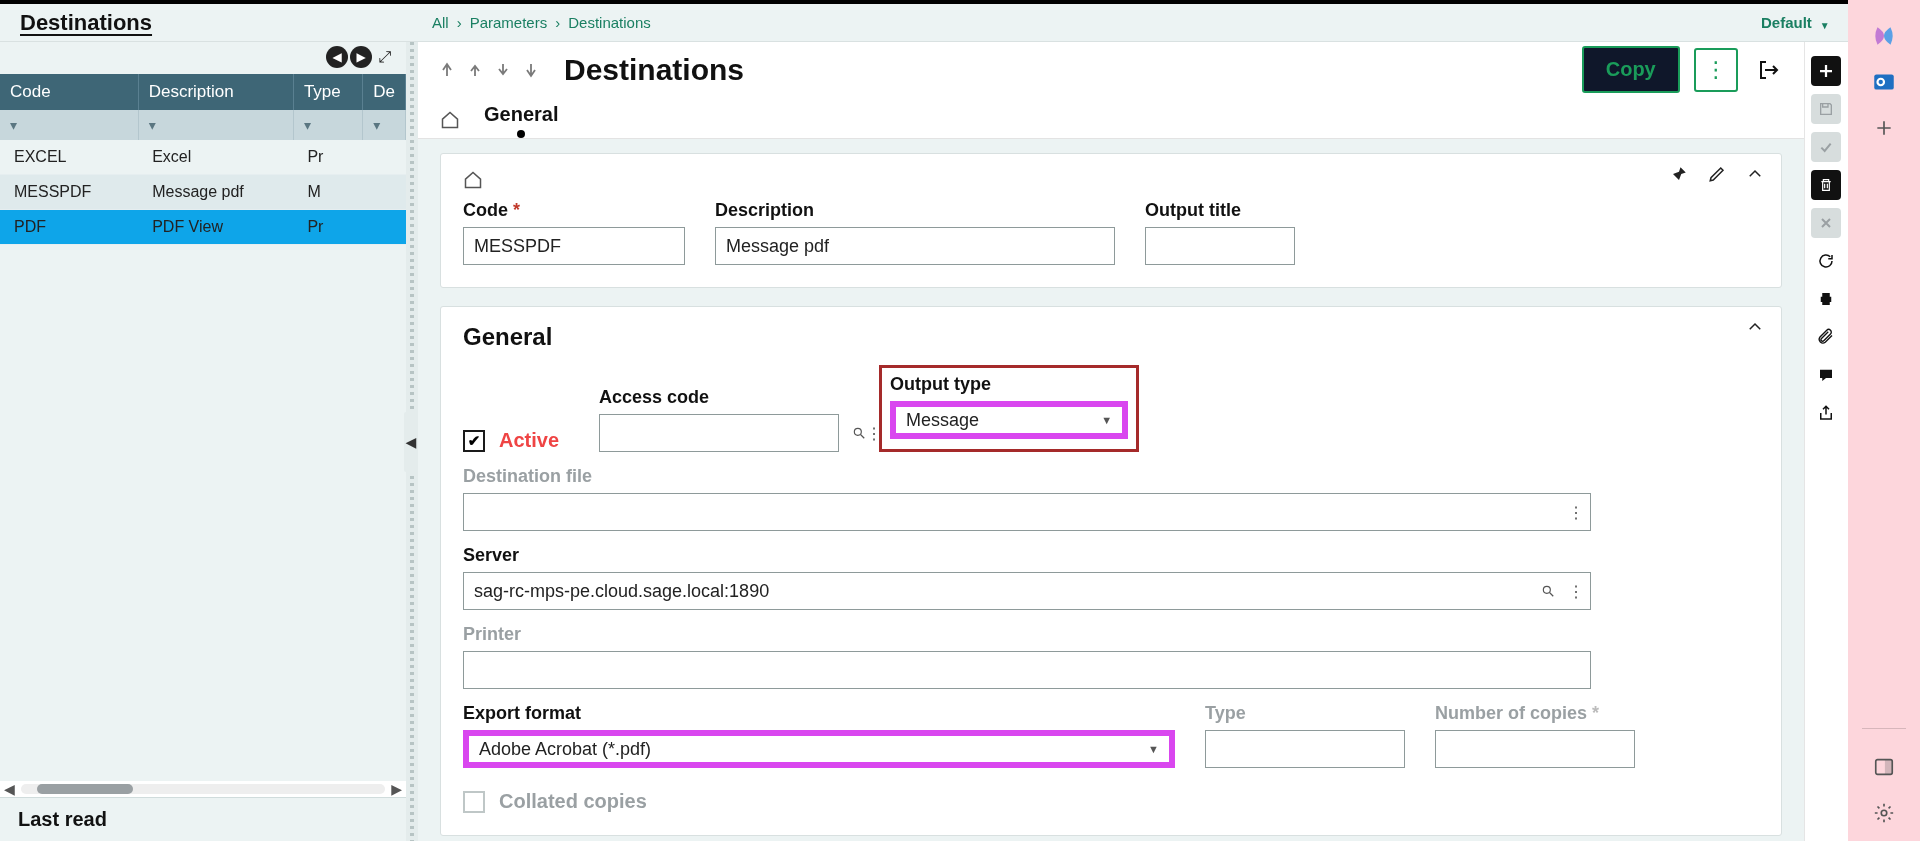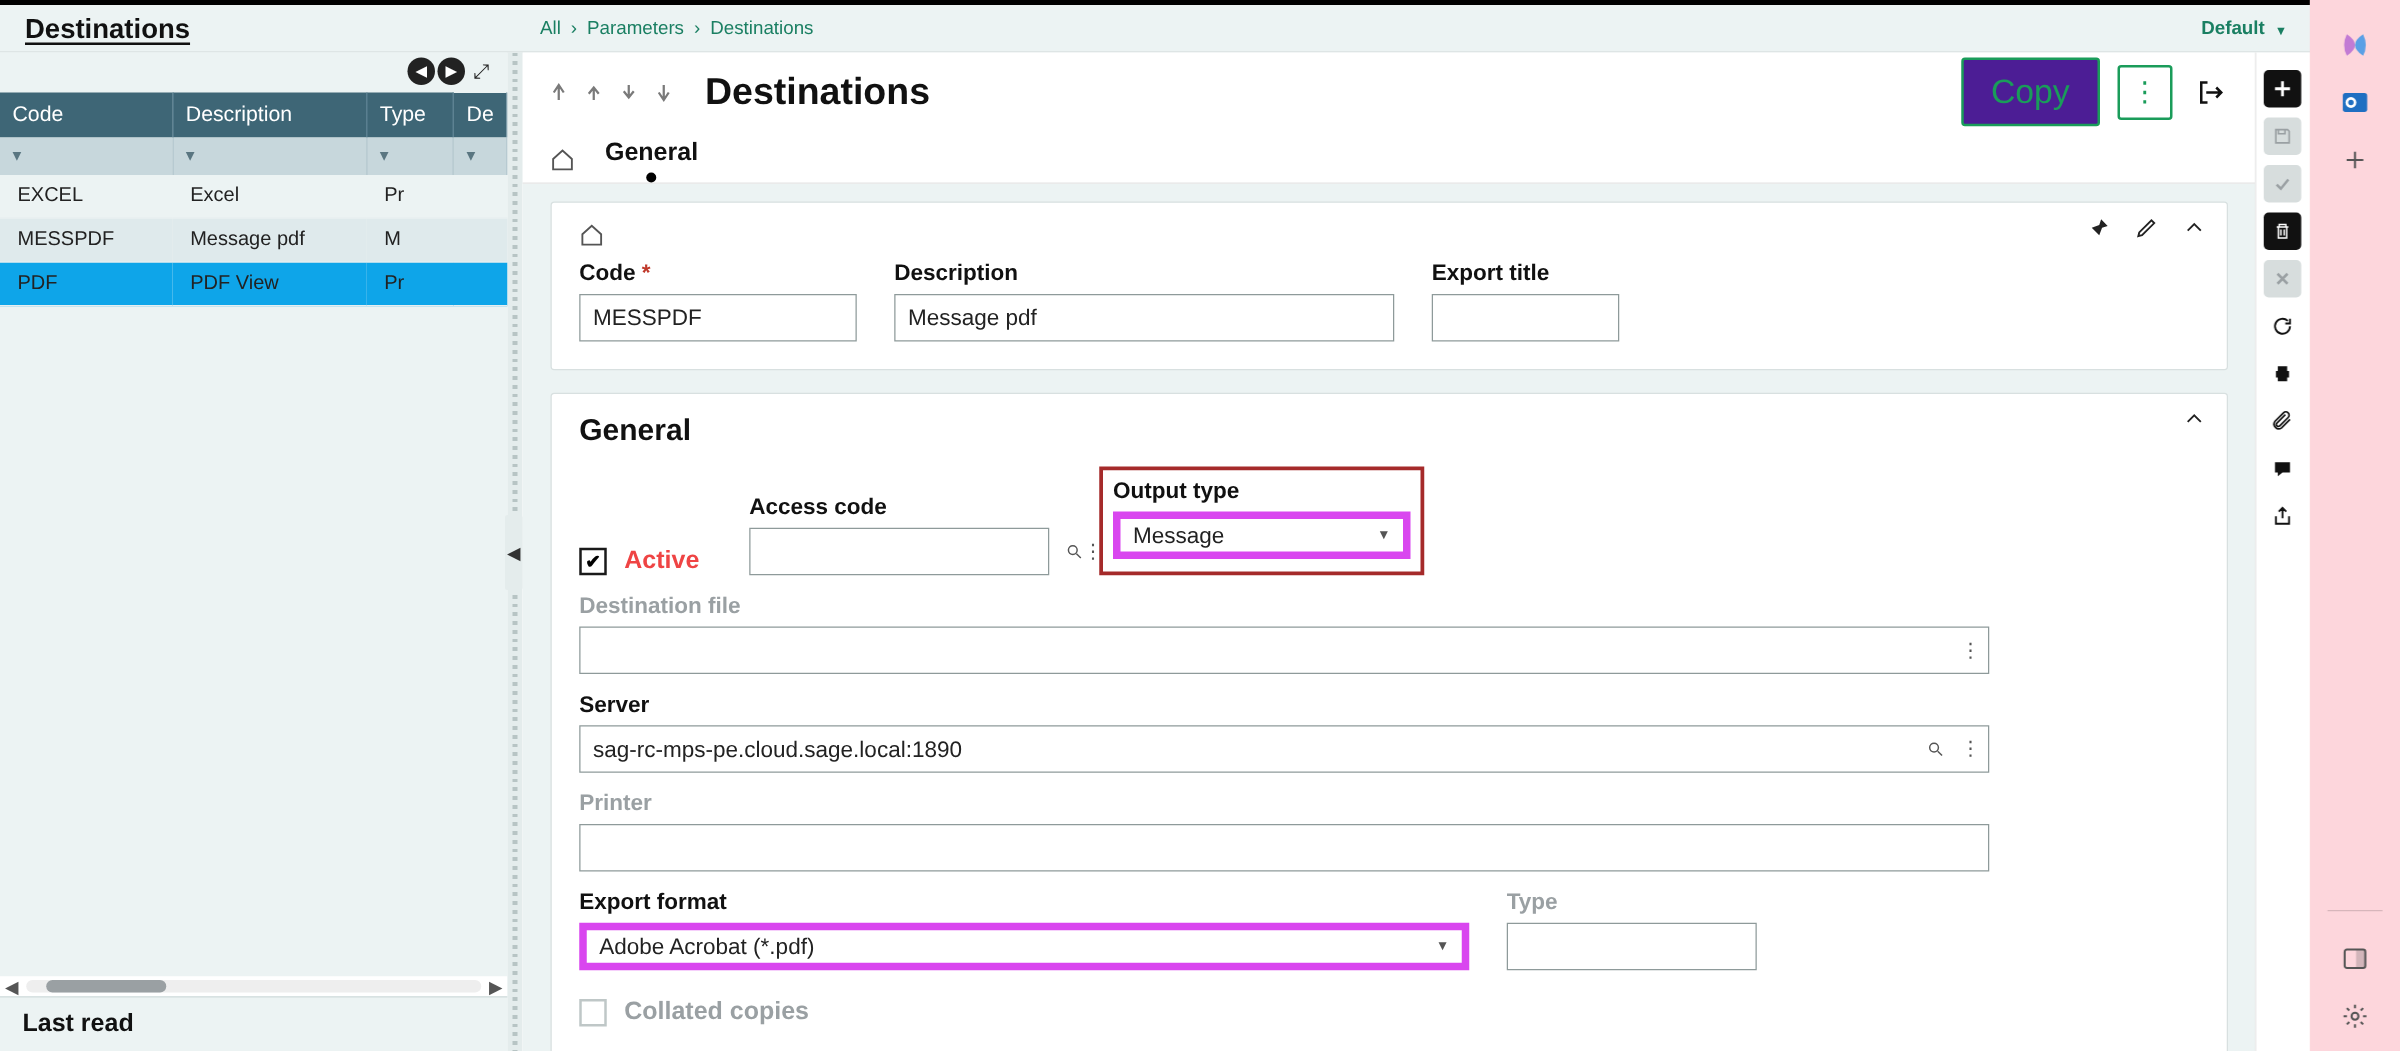--- a/index.html
+++ b/index.html
@@ -49,21 +49,21 @@
 .divider::before { content:""; position:absolute; top:0; bottom:0; left:4px; width:4px; background: repeating-linear-gradient(180deg,#b7c4c4 0 3px, transparent 3px 7px); }
 .collapse-handle { position:absolute; top:50%; transform:translateY(-50%); left:-2px; width:14px; height:60px; background:#e4ecec; display:flex; align-items:center; justify-content:center; color:#333; font-size:14px; cursor:pointer; border-radius:2px;}
 
 .content { flex:1; display:flex; flex-direction:column; background:#fff; min-width:0; } 
 
 .header-row { display:flex; align-items:center; padding: 4px 18px 0 18px; gap:12px;}
 .nav-arrows { display:flex; gap:6px; color:#787878; }
 .nav-arrow { width:22px; height:22px; display:flex; align-items:center; justify-content:center; font-size:16px; cursor:pointer; color:#6b6b6b;}
 .page-title { font-size:30px; font-weight:800; color:#111; margin-left:10px;}
 .header-actions { margin-left:auto; display:flex; align-items:center; gap:14px;}
-.copy-btn { border:2px solid #1a9c5a; color:#1a9c5a; background:#4c1d95; padding:10px 22px; font-size:27px; font-weight:400; border-radius:3px; cursor:pointer;}
+.copy-btn { border:2px solid #1a9c5a; color:#1a9c5a; background:#0f172a; padding:10px 22px; font-size:20px; font-weight:700; border-radius:3px; cursor:pointer;}
 .more-btn { border:2px solid #1a9c5a; width:44px; height:44px; display:flex; align-items:center; justify-content:center; color:#1a9c5a; font-size:22px; border-radius:3px; cursor:pointer; background:#fff;}
 .exit-btn { width:34px; height:34px; display:flex; align-items:center; justify-content:center; color:#111; font-size:22px; cursor:pointer;}
 
 .tabs-row { display:flex; align-items:center; gap:24px; padding: 8px 22px 0 22px; border-bottom:1px solid #e3e3e3; height:46px;}
 .tab-home { color:#4a4a4a; font-size:18px; cursor:pointer;}
 .tab { font-size:20px; font-weight:700; color:#111; cursor:pointer; position:relative; padding-bottom:10px;}
 .tab.active::after { content:""; position:absolute; left:50%; transform:translateX(-50%); bottom:-2px; width:8px; height:8px; background:#000; border-radius:50%;}
 
 .scroll-area { flex:1; overflow:auto; padding: 14px 22px 20px 22px; background:#ecf3f3;}
 .card { background:#fff; border:1px solid #d8e0e0; border-radius:3px; padding:16px 22px 22px 22px; margin-bottom:18px; position:relative;}
@@ -267,21 +267,21 @@
                   <span class="ic">⋮</span>
                 </div>
               </div>
               <div class="field w-desc">
                 <div class="label">Description</div>
                 <div class="input-wrap">
                     <input value="Message pdf" style="">
                   </div>
               </div>
               <div class="field w-short">
-                <div class="label">Export title</div>
+                <div class="label">Output title</div>
                 <div class="input-wrap">
                     <input value="" style="">
                   </div>
               </div>
             </div>
           </div>
 
           <div class="card">
             <div class="card-tools">
               <span class="tool">
@@ -357,20 +357,26 @@
                   <span class="val">Adobe Acrobat (*.pdf)</span>
                   <span class="tri">▼</span>
                 </div>
               </div>
               <div class="field w-type">
                 <div class="label disabled">Type</div>
                 <div class="input-wrap">
                     <input value="" style="">
                   </div>
               </div>
+              <div class="field w-copies">
+                <div class="label disabled"><span>Number of copies</span> <span style="color:#bbb;">*</span></div>
+                <div class="input-wrap">
+                    <input value="" style="">
+                  </div>
+              </div>
             </div>
 
             <div class="inline" style="margin-top:22px;">
               <div class="chk unchecked">✔</div>
               <div class="lbl disabled">Collated copies</div>
             </div>
           </div>
         </div>
       </div>
 

